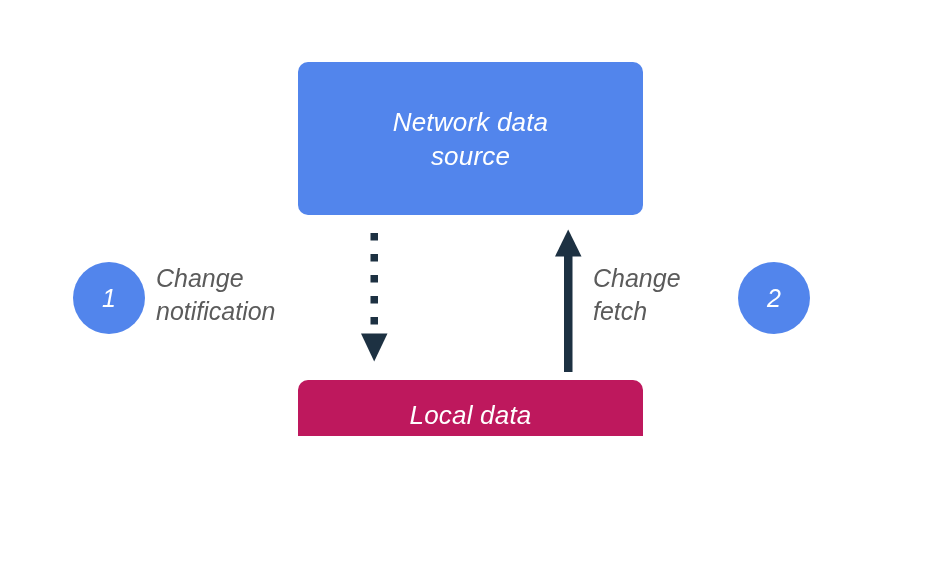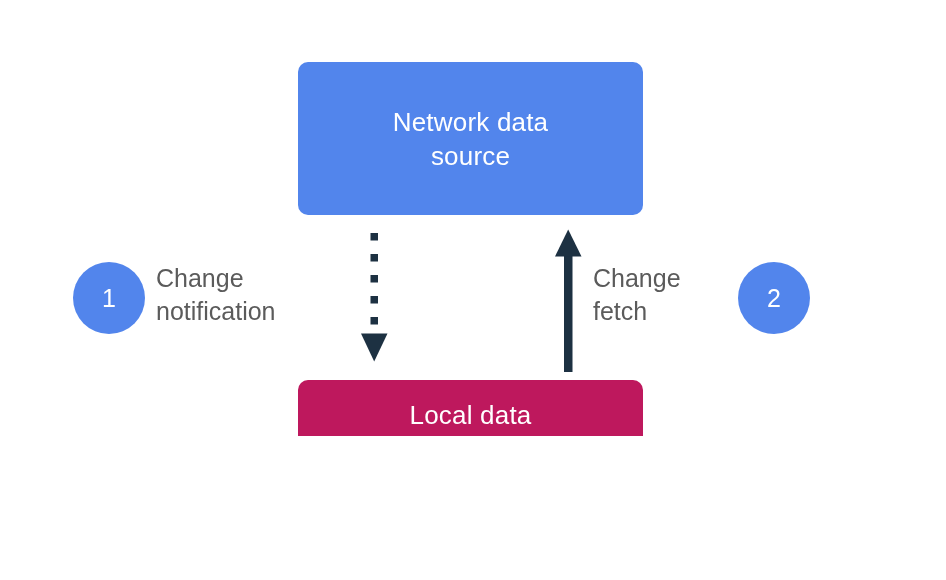--- a/index.html
+++ b/index.html
@@ -10,20 +10,21 @@
   body {
     font-family: "Liberation Sans", sans-serif;
     -webkit-font-smoothing: antialiased;
   }
   #canvas {
     position: relative;
     width: 946px;
     height: 436px;
     background: #ffffff;
     overflow: hidden;
+    font-style: italic;
   }
 
   
   .node-box {
     position: absolute;
     border-radius: 10px;
     display: flex;
     align-items: center;
     justify-content: center;
     text-align: center;

